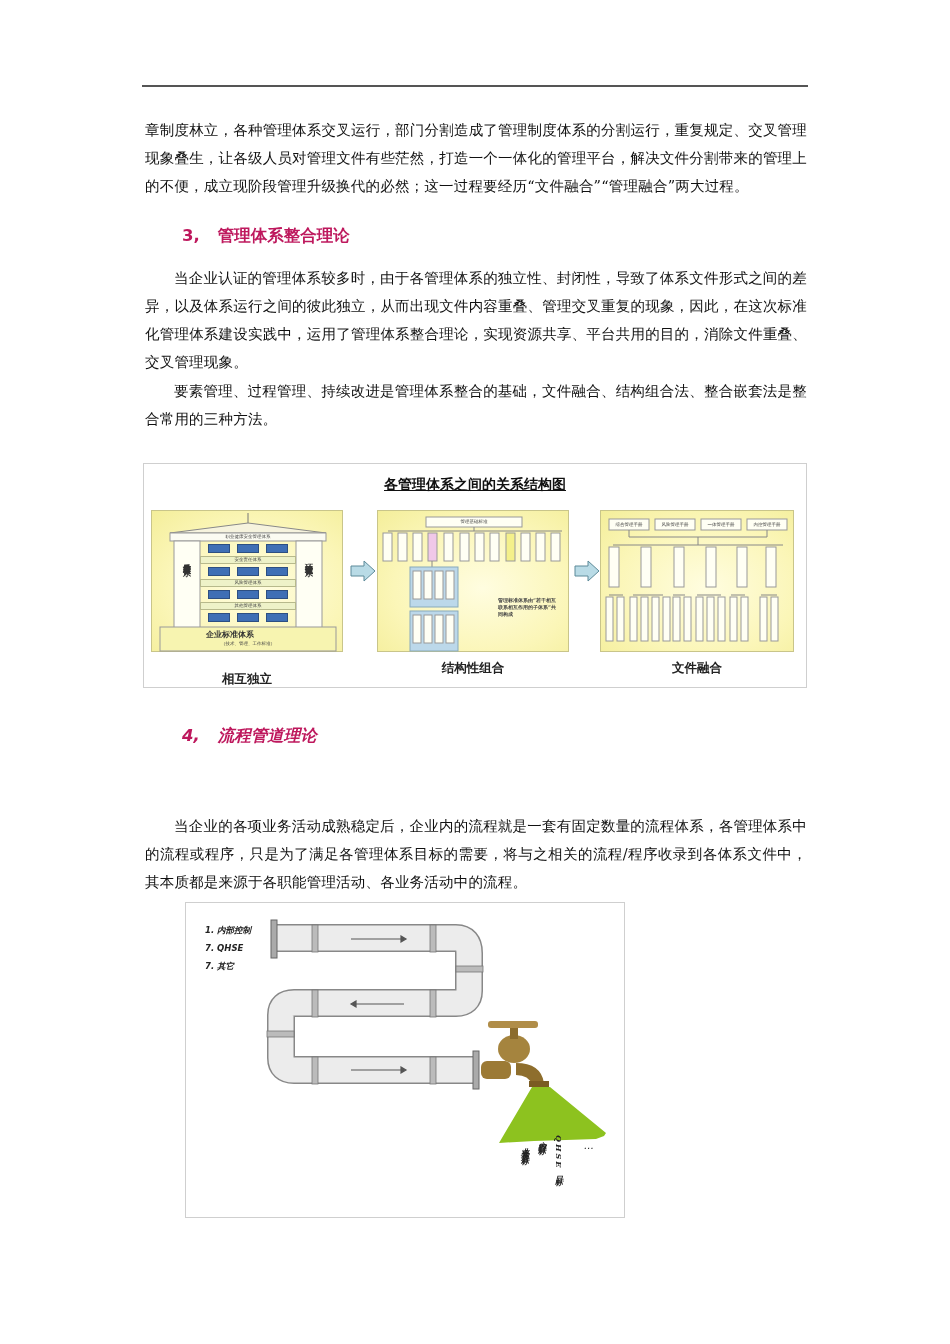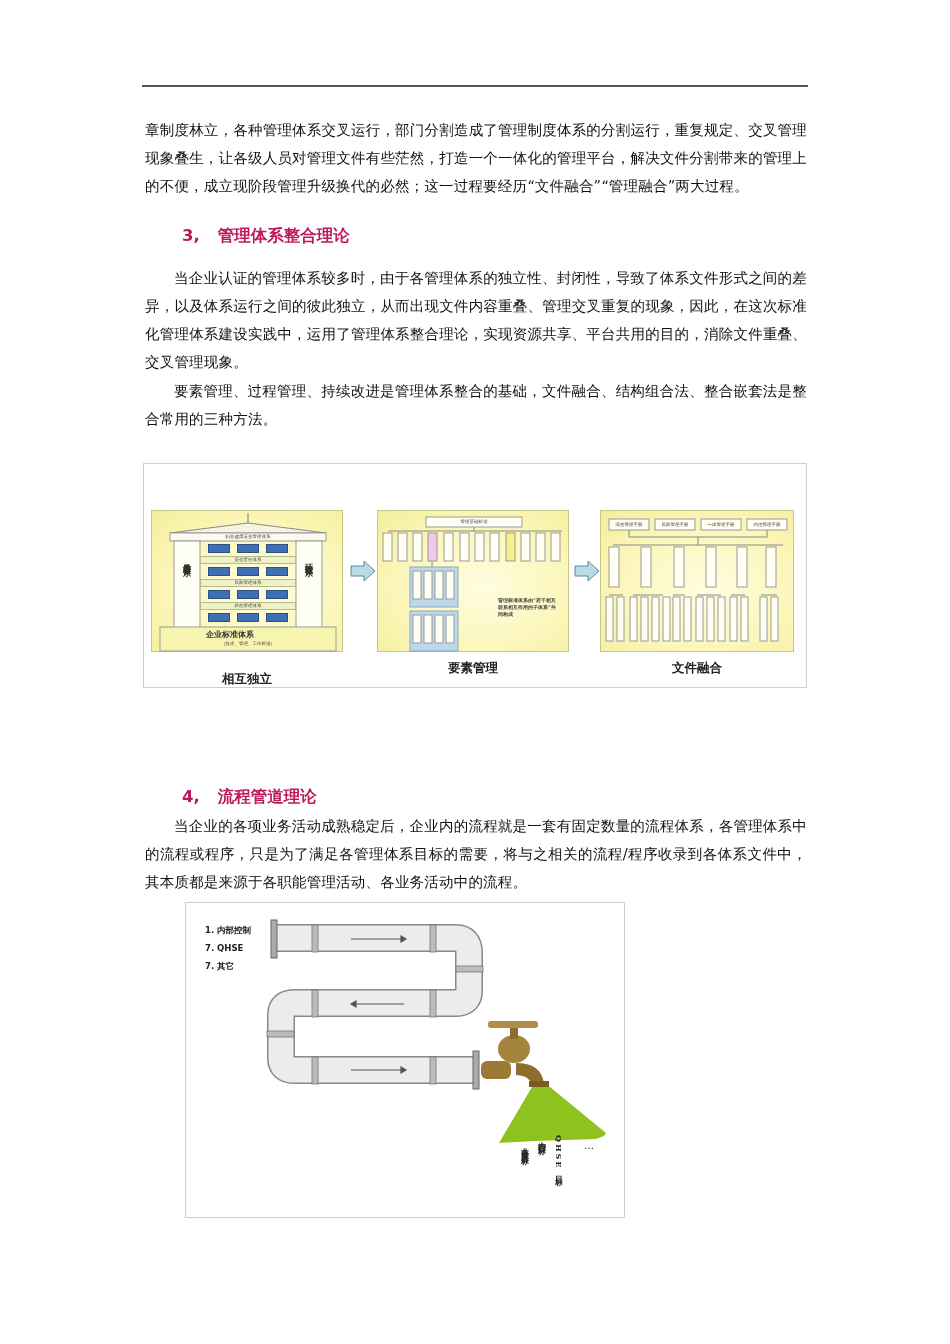--- a/index.html
+++ b/index.html
@@ -42,21 +42,21 @@
       position: absolute; top: 96px; width: 26px; height: 22px;
     }
     .tiny { font-size: 4.5px; color: #444; font-family: "DejaVu Sans", sans-serif; line-height: 6px; text-align: center; }
     .blue-win { position: absolute; width: 22px; height: 9px; background: #3f6fb5; border: 1px solid #2d4f82; box-sizing: border-box; }
     .floor { position: absolute; left: 48px; width: 96px; height: 8px; background: #eef2c8; border: 1px solid #b7b98c; box-sizing: border-box; }
     .vtext { writing-mode: vertical-rl; font-size: 8px; color: #333; font-weight: bold; letter-spacing: 1px; font-family: "DejaVu Serif", serif; }
 
     
     .fig2 {
       position: absolute; left: 185px; top: 902px; width: 440px; height: 316px;
-      border: 1px solid #cfcfcf; background: #fff; box-sizing: border-box; overflow: hidden;
+      border: 1px solid #cfcfcf; background: #fff; box-sizing: border-box; overflow: hidden; font-style: italic;
     }
     .fig2-legend {
       position: absolute; left: 19px; top: 18px; font-family: "DejaVu Sans", "Liberation Sans", sans-serif;
       font-size: 8.5px; font-weight: bold; color: #222; line-height: 18px;
     }
     .stream-label {
       position: absolute; top: 238px; writing-mode: vertical-rl; font-size: 8px; font-weight: bold;
       color: #222; letter-spacing: 2px; font-family: "DejaVu Serif", serif;
     }
   </style>
@@ -68,20 +68,21 @@
 <p class="para" style="top:116px;">章制度林立，各种管理体系交叉运行，部门分割造成了管理制度体系的分割运行，重复规定、交叉管理现象叠生，让各级人员对管理文件有些茫然，打造一个一体化的管理平台，解决文件分割带来的管理上的不便，成立现阶段管理升级换代的必然；这一过程要经历“文件融合”“管理融合”两大过程。</p>
 
 <h2 class="heading" style="top:225px;">
   <span class="num">3,</span><span>管理体系整合理论</span>
 </h2>
 
 <p class="para indent" style="top:264px;">当企业认证的管理体系较多时，由于各管理体系的独立性、封闭性，导致了体系文件形式之间的差异，以及体系运行之间的彼此独立，从而出现文件内容重叠、管理交叉重复的现象，因此，在这次标准化管理体系建设实践中，运用了管理体系整合理论，实现资源共享、平台共用的目的，消除文件重叠、交叉管理现象。</p>
 <p class="para indent" style="top:377px;">要素管理、过程管理、持续改进是管理体系整合的基础，文件融合、结构组合法、整合嵌套法是整合常用的三种方法。</p>
 
 <div class="fig1">
+  <div class="fig1-title">各管理体系之间的关系结构图</div>
 
   <div class="panel" style="left:7px; width:192px;">
     <svg width="192" height="142" style="position:absolute;left:0;top:0;">
       <line x1="96" y1="2" x2="96" y2="12" stroke="#777" stroke-width="1"></line>
       <polygon points="18,22 96,12 174,22" fill="#f6f3de" stroke="#888" stroke-width="1"></polygon>
       <rect x="18" y="22" width="156" height="8" fill="#fbfbf2" stroke="#999"></rect>
       <rect x="22" y="30" width="26" height="88" fill="#fffff4" stroke="#999"></rect>
       <rect x="144" y="30" width="26" height="88" fill="#fffff4" stroke="#999"></rect>
       <rect x="8" y="116" width="176" height="24" fill="#f7f4b0" stroke="#999"></rect>
     </svg>
@@ -149,21 +150,21 @@
       <g fill="#fffff4" stroke="#999">
           <rect x="35" y="104" width="8" height="28"></rect>
           <rect x="46" y="104" width="8" height="28"></rect>
           <rect x="57" y="104" width="8" height="28"></rect>
           <rect x="68" y="104" width="8" height="28"></rect>
         </g>
     </svg>
     <div class="tiny" style="position:absolute;left:48px;top:8px;width:96px;">管理基础标准</div>
     <div style="position:absolute;left:120px;top:86px;width:62px;font-size:5px;font-weight:bold;color:#444;line-height:7px;">管理标准体系由“若干相互联系相互作用的子体系”共同构成</div>
   </div>
-  <div class="panel-label" style="left:249px;">要素管理</div>
+  <div class="panel-label" style="left:249px;">结构性组合</div>
 
   <svg class="arrow-right" style="left:430px;" viewBox="0 0 26 22">
     <polygon points="1,6 14,6 14,1 25,11 14,21 14,16 1,16" fill="#b9dbe6" stroke="#5d8a99" stroke-width="1"></polygon>
   </svg>
 
   <div class="panel" style="left:456px; width:194px;">
     <svg width="194" height="142" style="position:absolute;left:0;top:0;">
       <g fill="#fffff4" stroke="#999">
         <rect x="8" y="8" width="40" height="11"></rect>
           <rect x="54" y="8" width="40" height="11"></rect>
@@ -210,21 +211,21 @@
       </g>
     </svg>
     <div class="tiny" style="position:absolute;left:8px;top:11px;width:40px;">综合管理手册</div>
     <div class="tiny" style="position:absolute;left:54px;top:11px;width:40px;">风险管理手册</div>
     <div class="tiny" style="position:absolute;left:100px;top:11px;width:40px;">一体管理手册</div>
     <div class="tiny" style="position:absolute;left:146px;top:11px;width:40px;">内控管理手册</div>
   </div>
   <div class="panel-label" style="left:473px;">文件融合</div>
 </div>
 
-<h2 class="heading" style="top:786px;">
+<h2 class="heading" style="top:725px;font-style:italic;">
   <span class="num">4,</span><span>流程管道理论</span>
 </h2>
 
 <p class="para indent" style="top:812px;">当企业的各项业务活动成熟稳定后，企业内的流程就是一套有固定数量的流程体系，各管理体系中的流程或程序，只是为了满足各管理体系目标的需要，将与之相关的流程/程序收录到各体系文件中，其本质都是来源于各职能管理活动、各业务活动中的流程。</p>
 
 <div class="fig2">
   <div class="fig2-legend">
     <div>1. 内部控制</div>
     <div>7. QHSE</div>
     <div>7. 其它</div>

